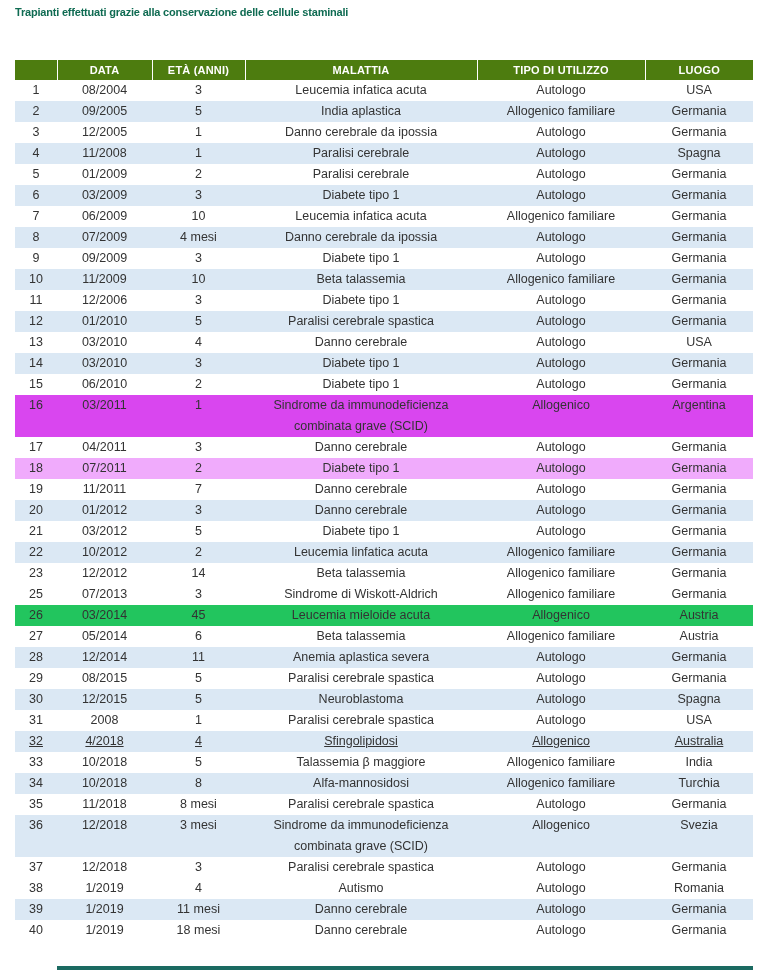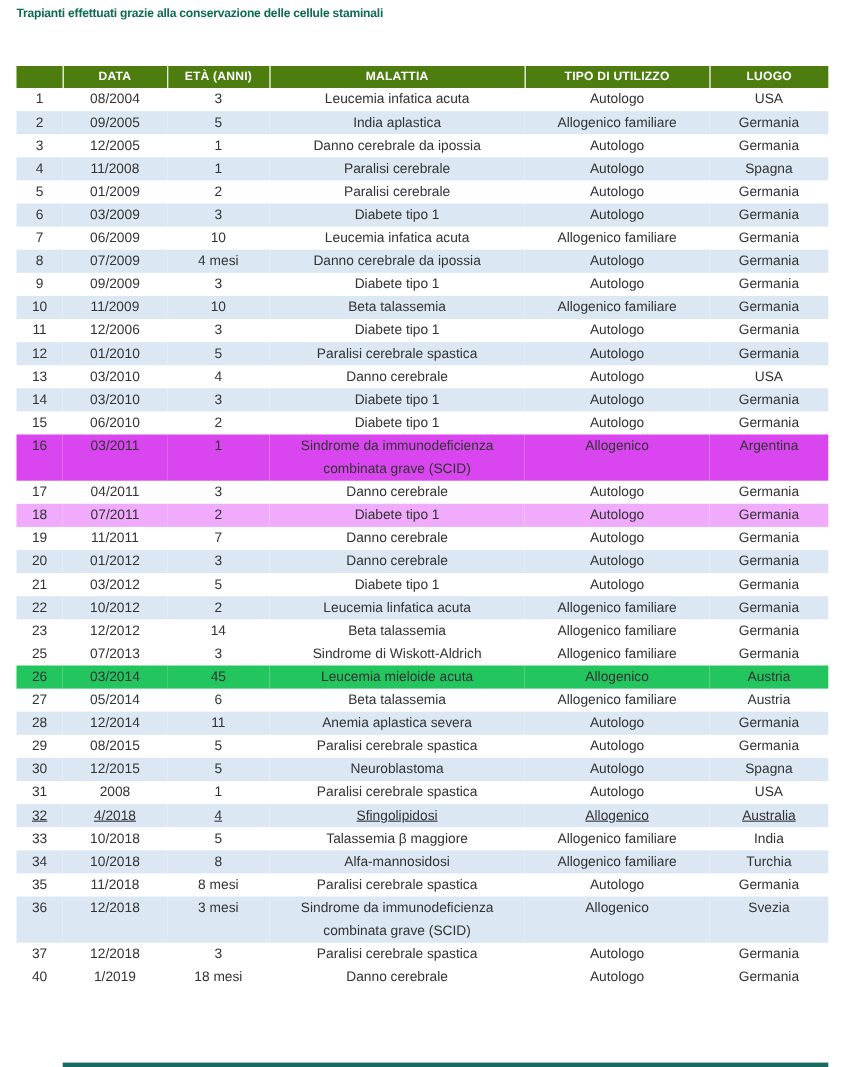--- a/index.html
+++ b/index.html
@@ -347,20 +347,36 @@
       </tr>
       <tr>
         <td>37</td>
         <td>12/2018</td>
         <td>3</td>
         <td>Paralisi cerebrale spastica</td>
         <td>Autologo</td>
         <td>Germania</td>
       </tr>
       <tr>
+        <td>38</td>
+        <td>1/2019</td>
+        <td>4</td>
+        <td>Autismo</td>
+        <td>Autologo</td>
+        <td>Romania</td>
+      </tr>
+      <tr style="background: rgb(219, 232, 244);">
+        <td>39</td>
+        <td>1/2019</td>
+        <td>11 mesi</td>
+        <td>Danno cerebrale</td>
+        <td>Autologo</td>
+        <td>Germania</td>
+      </tr>
+      <tr>
         <td>40</td>
         <td>1/2019</td>
         <td>18 mesi</td>
         <td>Danno cerebrale</td>
         <td>Autologo</td>
         <td>Germania</td>
       </tr>
     </tbody>
 </table>
 

